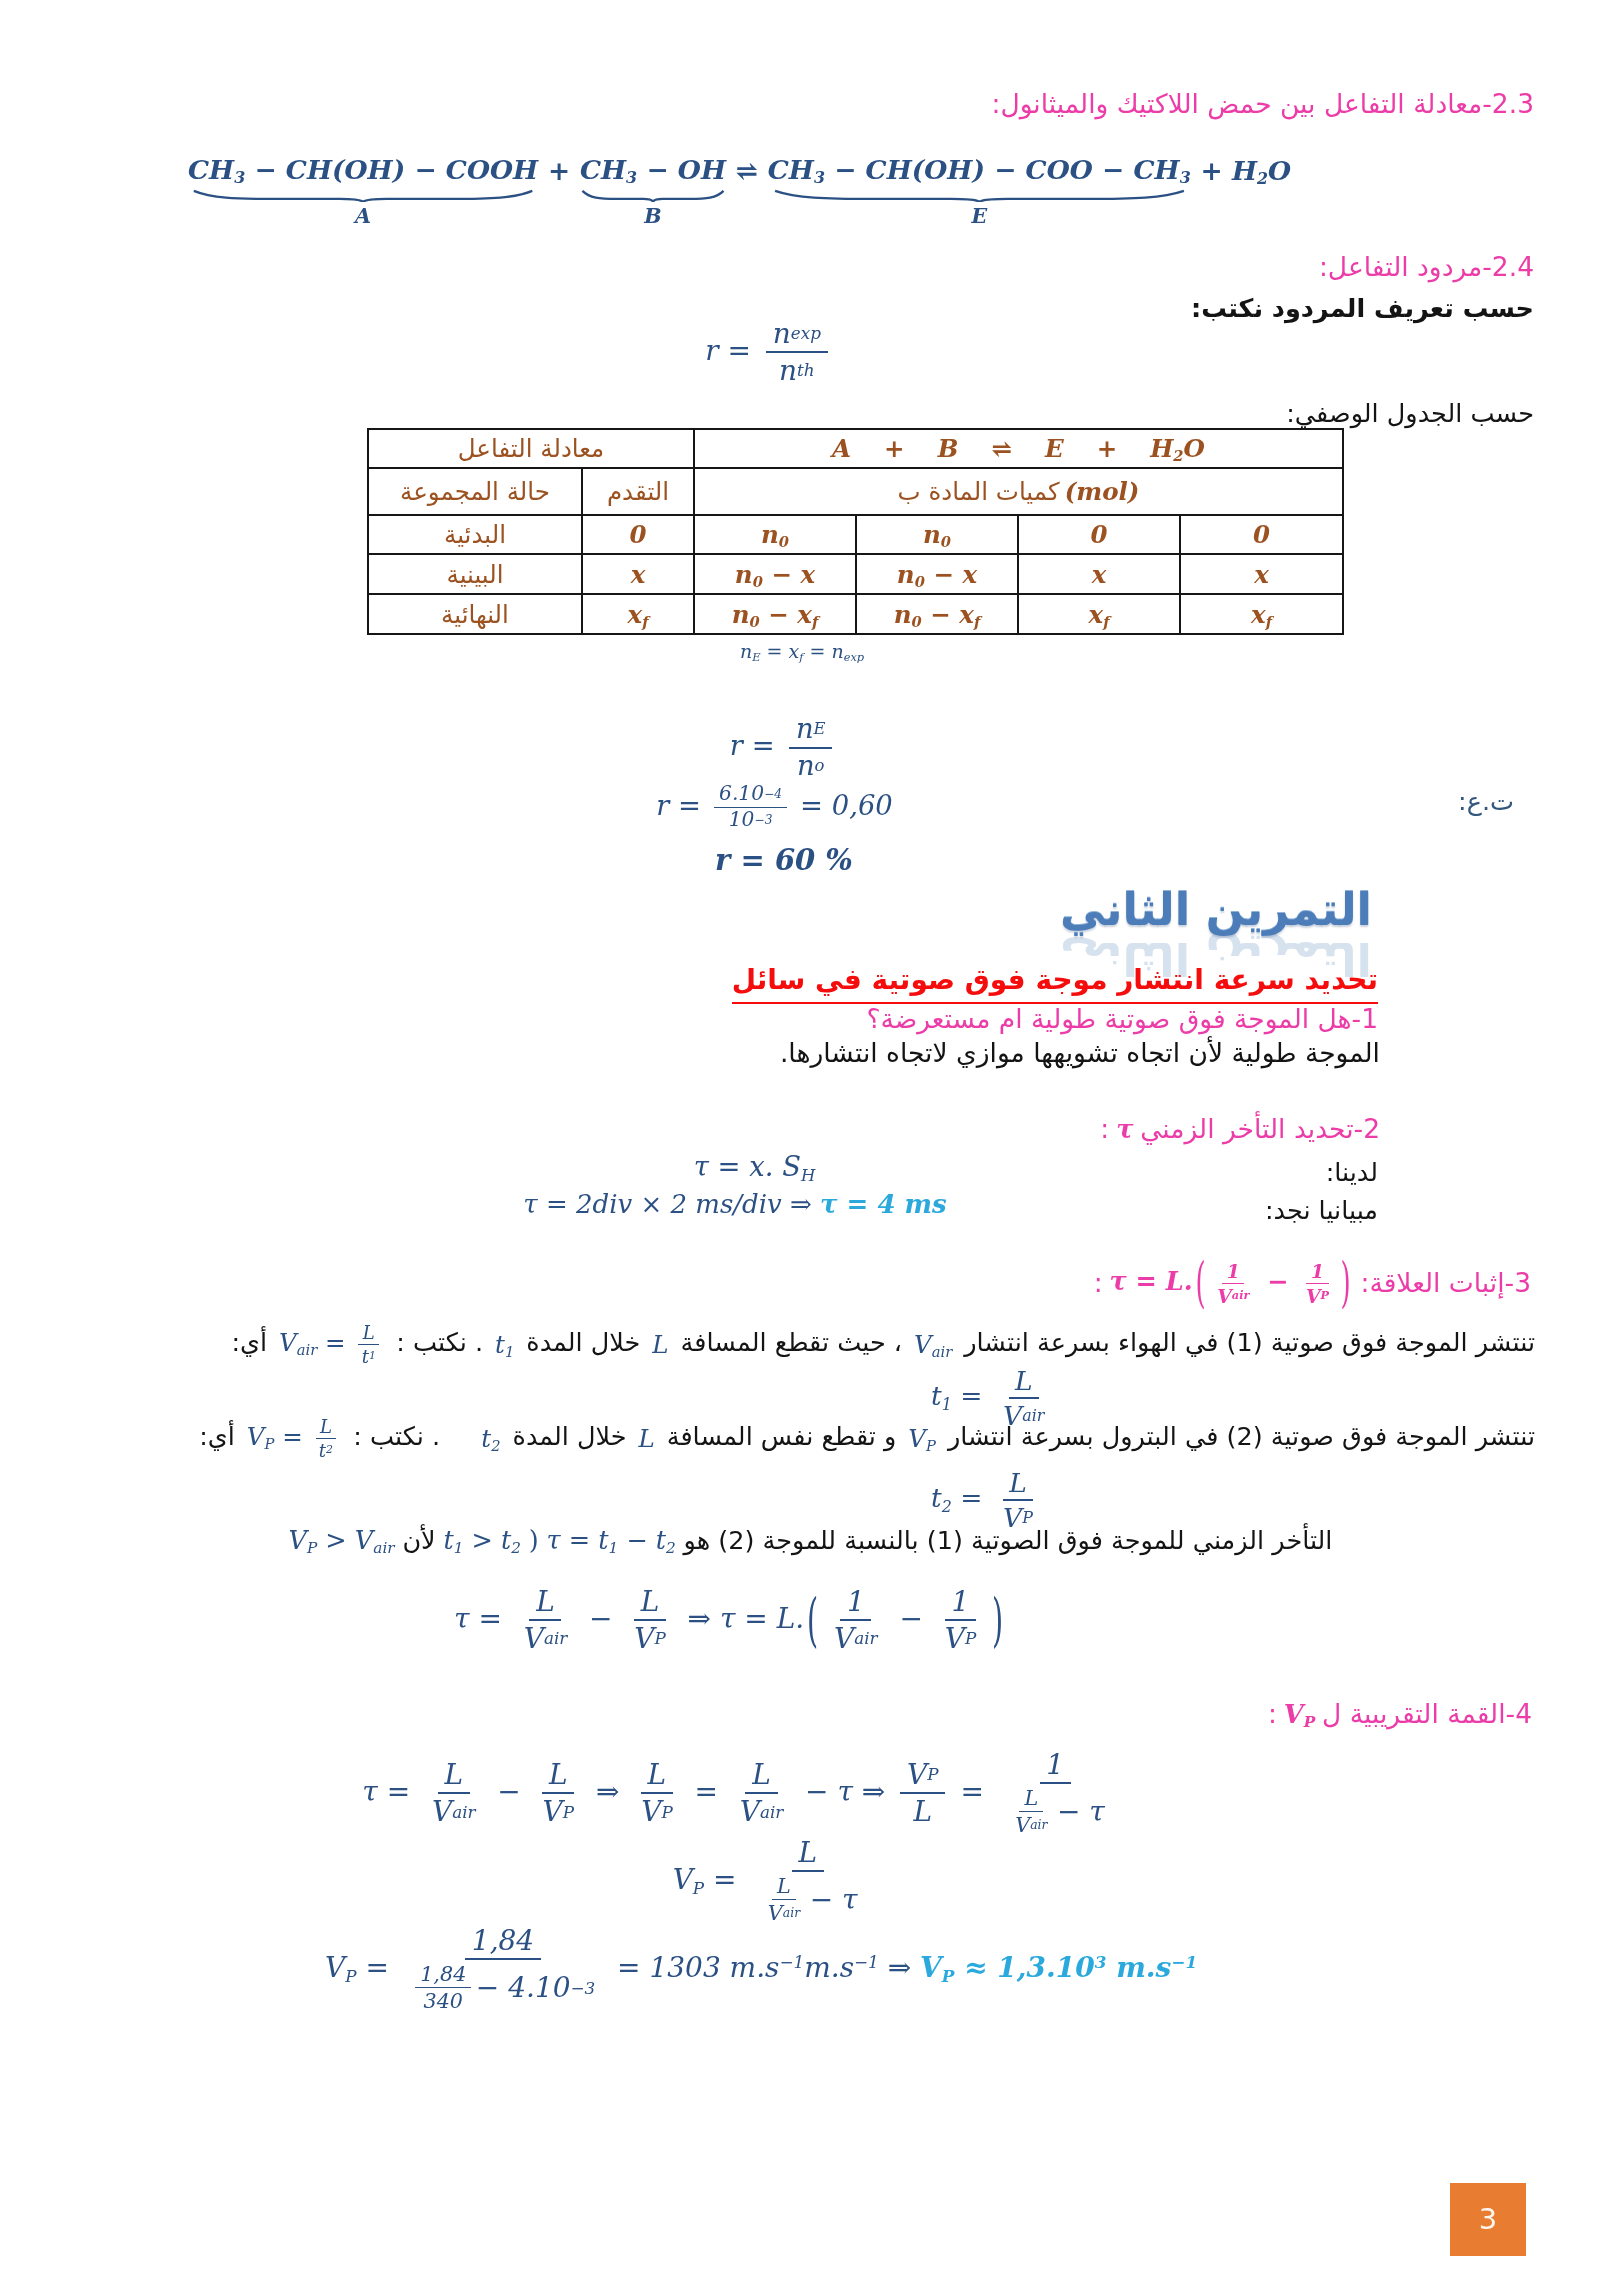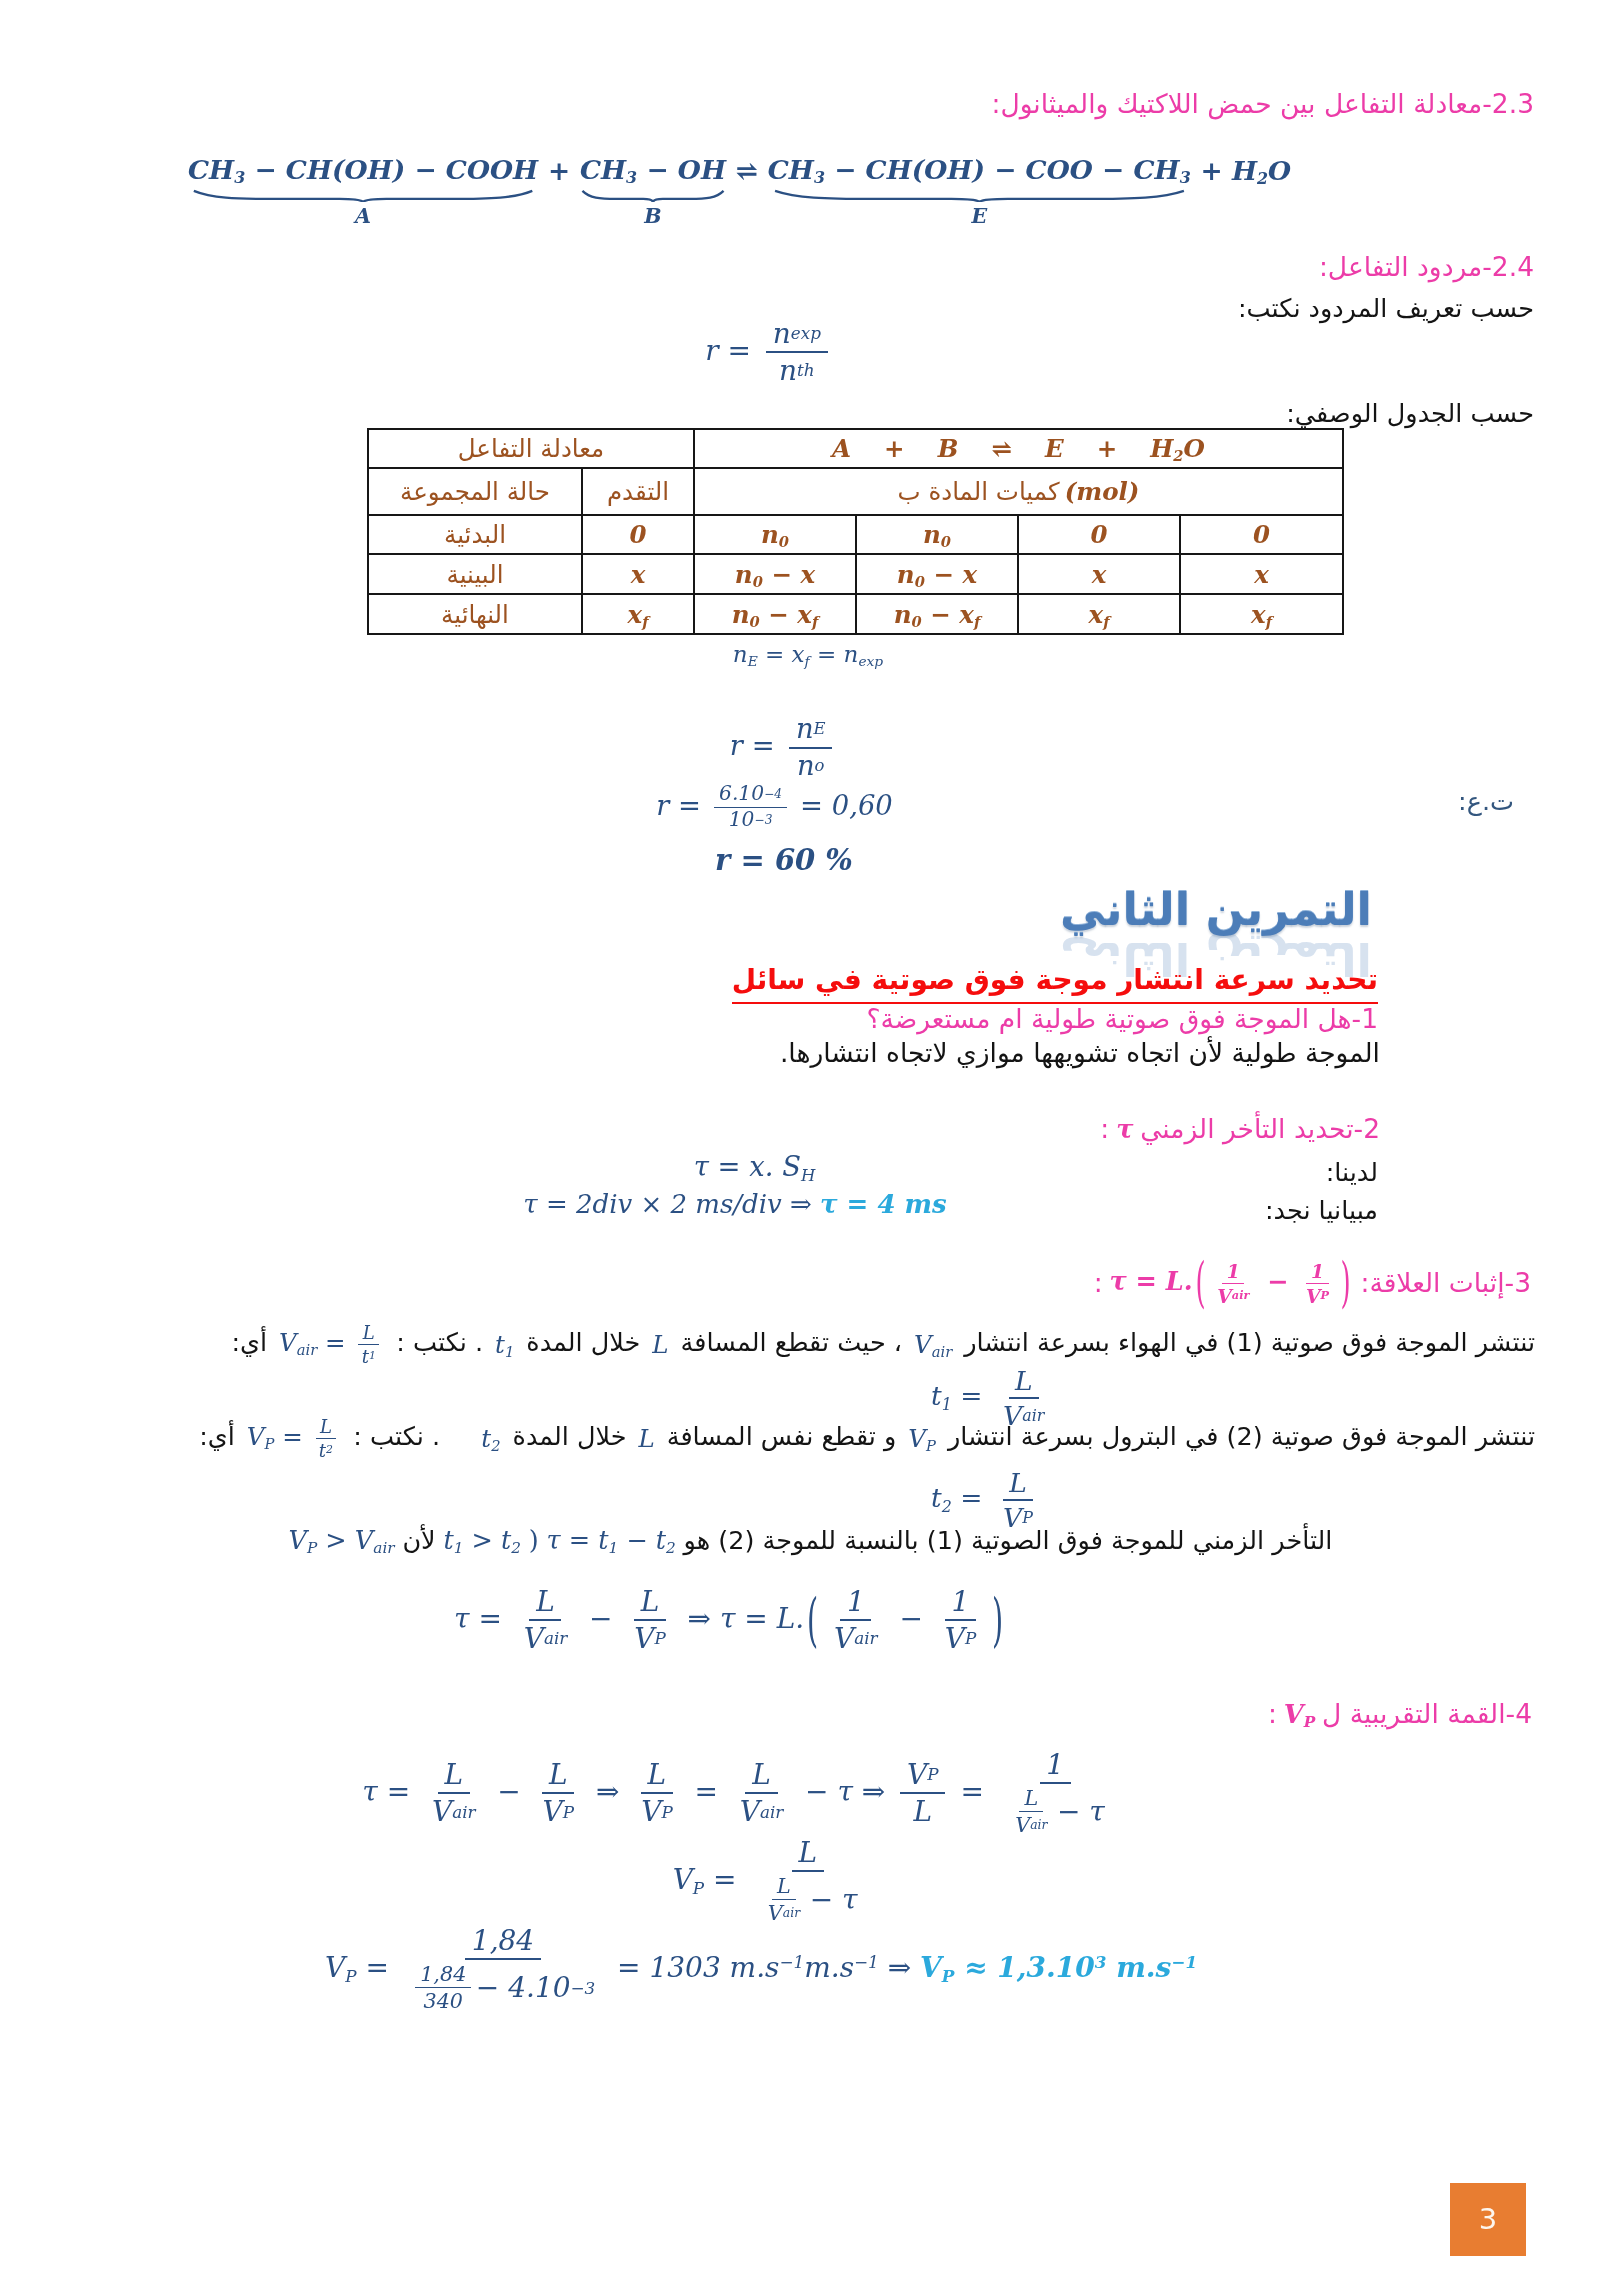--- a/index.html
+++ b/index.html
@@ -97,21 +97,21 @@
       <div class="chem-formula math bold"><span>CH</span><sub>3</sub><span> − CH(OH) − COO − CH</span><sub>3</sub></div>
       <svg class="brace" viewBox="0 0 120 14" preserveAspectRatio="none">
         <path d="M2 2 C8 10,16 11,30 11 L52 11 C57 11,59 12,60 14 C61 12,63 11,68 11 L90 11 C104 11,112 10,118 2"></path>
       </svg>
       <div class="chem-label math bold">E</div>
     </div>
     <div class="chem-op math bold"><span>+ H</span><sub>2</sub><span>O</span></div>
   </div>
 
   <div class="abs rtl h-pink" style="top:249px;right:87px;">2.4-مردود التفاعل:</div>
-  <div class="abs rtl body-line" style="top:291px;right:87px;">حسب تعريف المردود نكتب:</div>
+  <div class="abs rtl body-line" style="top:291px;right:87px;font-weight:bold;">حسب تعريف المردود نكتب:</div>
 
   <div class="abs center" style="top:316px;left:0;width:1539px;font-size:28px;">
     <span class="math"><span>r = </span><span class="frac">
           <span class="num">
             <span>n</span>
             <sub>exp</sub>
           </span>
           <span class="den">
             <span>n</span>
             <sub>th</sub>
@@ -163,21 +163,21 @@
       <td><span class="tbl-ar">النهائية</span></td>
       <td><span class="tbl-math"><span>x</span><sub>f</sub></span></td>
       <td><span class="tbl-math"><span>n</span><sub>0</sub><span> − x</span><sub>f</sub></span></td>
       <td><span class="tbl-math"><span>n</span><sub>0</sub><span> − x</span><sub>f</sub></span></td>
       <td><span class="tbl-math"><span>x</span><sub>f</sub></span></td>
       <td><span class="tbl-math"><span>x</span><sub>f</sub></span></td>
     </tr>
   </tbody>
     </table>
 
-  <div class="abs center" style="top:639px;left:14px;width:1588px;font-size:23px;">
+  <div class="abs center" style="top:639px;left:8px;width:1588px;font-size:19px;">
     <span class="math"><span>n</span><sub>E</sub><span> = x</span><sub>f</sub><span> = n</span><sub>exp</sub></span>
   </div>
   <div class="abs center" style="top:712px;left:0;width:1568px;font-size:27.4px;">
     <span class="math"><span>r = </span><span class="frac">
           <span class="num">
             <span>n</span>
             <sub>E</sub>
           </span>
           <span class="den">
             <span>n</span>

